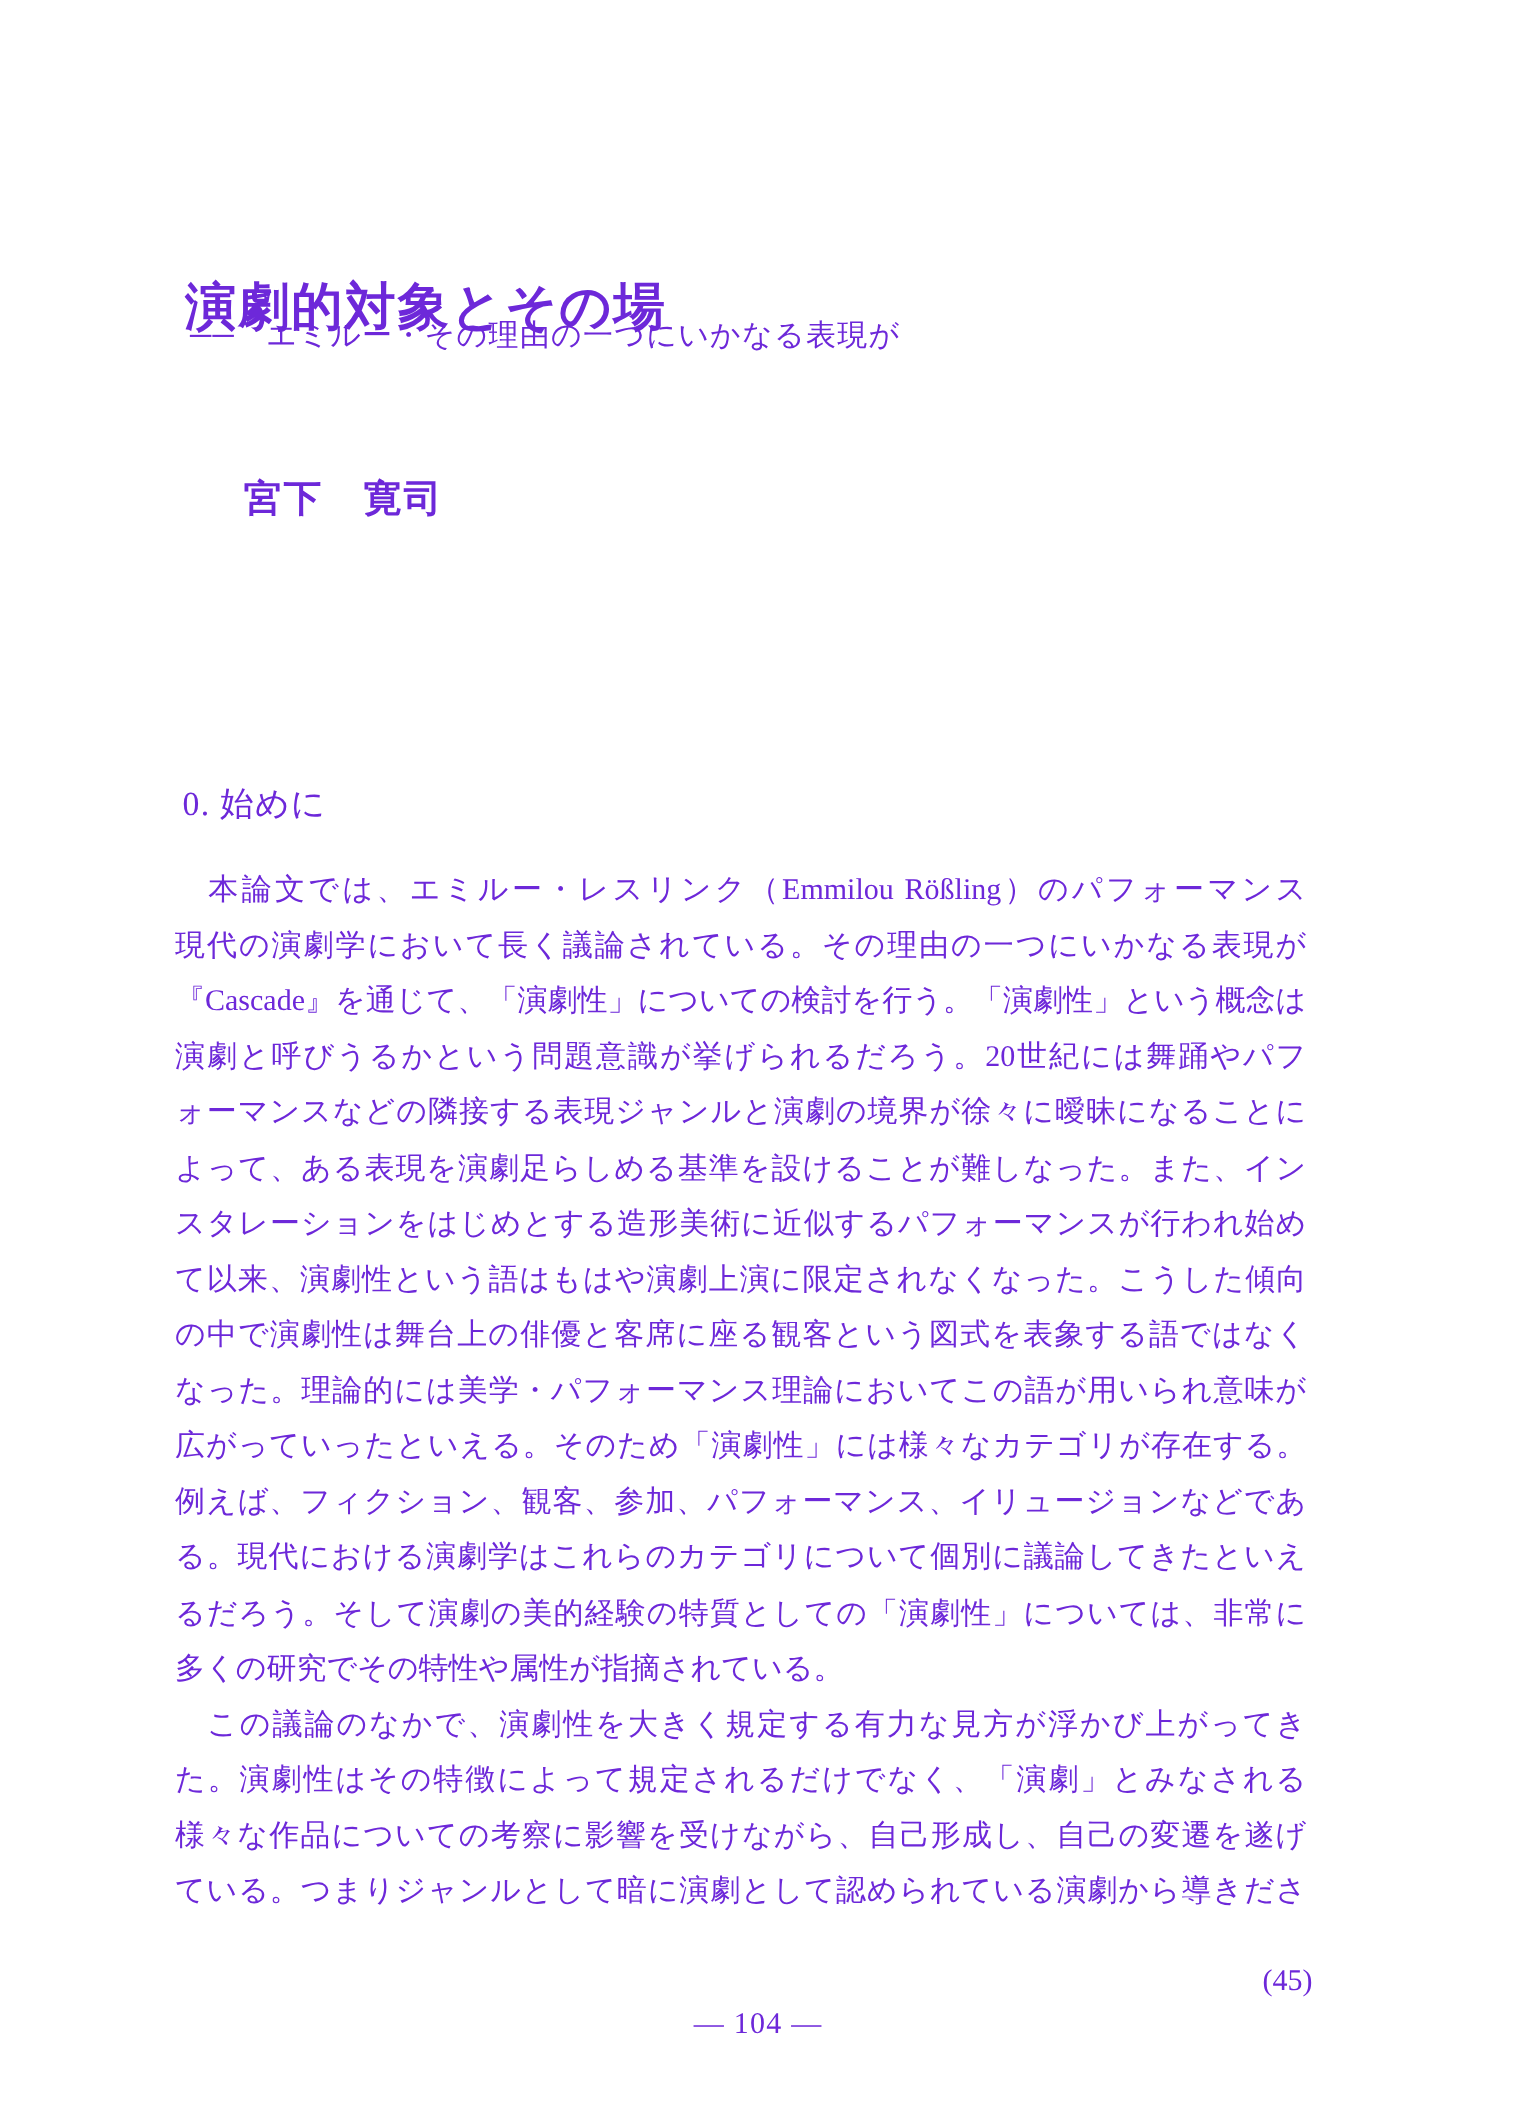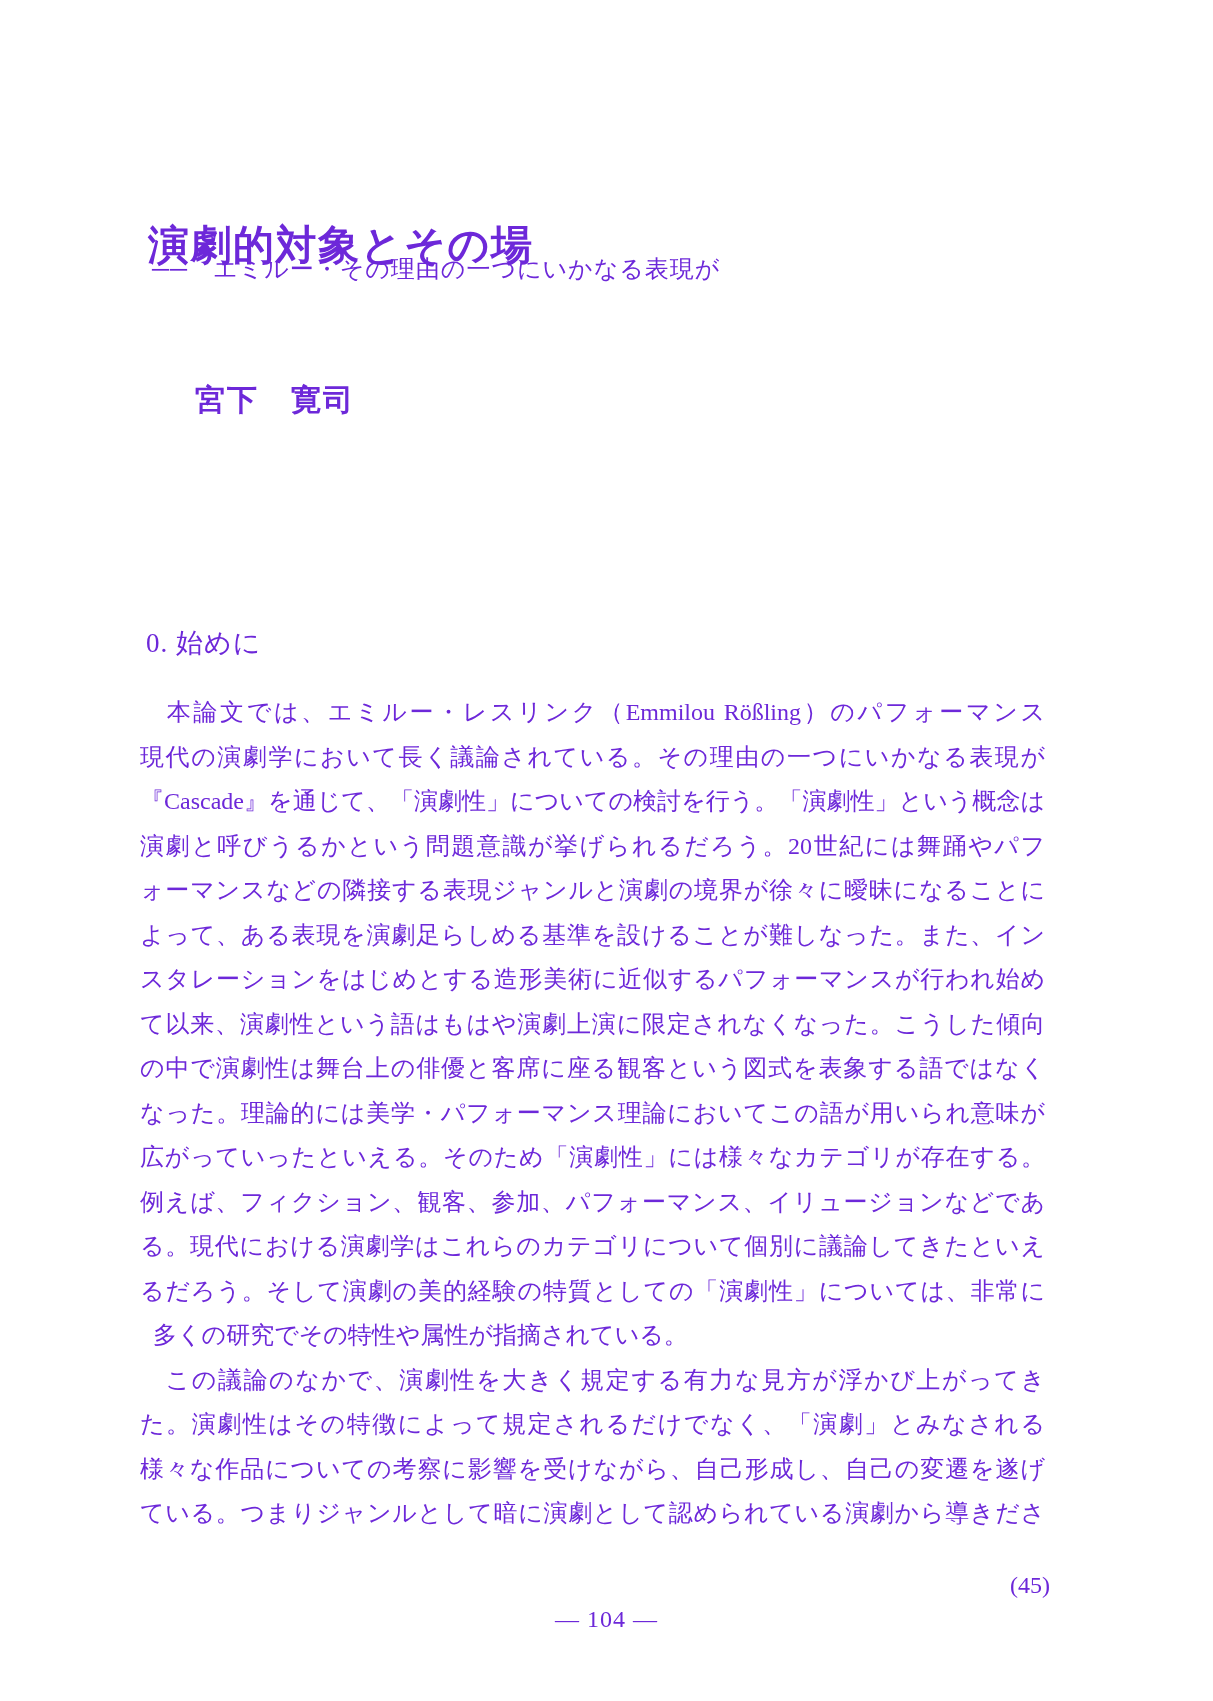--- a/index.html
+++ b/index.html
@@ -67,21 +67,20 @@
     height: 44.5px;
     line-height: 44.5px;
     font-size: 24px;
     text-align: justify;
     text-align-last: justify;
     text-justify: inter-character;
     overflow: hidden;
   }
   .body-line.short {
     text-align-last: left;
-    margin-left: 13px;
   }
   .footer-page-number {
     position: absolute;
     left: 0;
     top: 1572px;
     width: 1213px;
     text-align: center;
     font-size: 24px;
     line-height: 1.15;
     letter-spacing: 1px;

